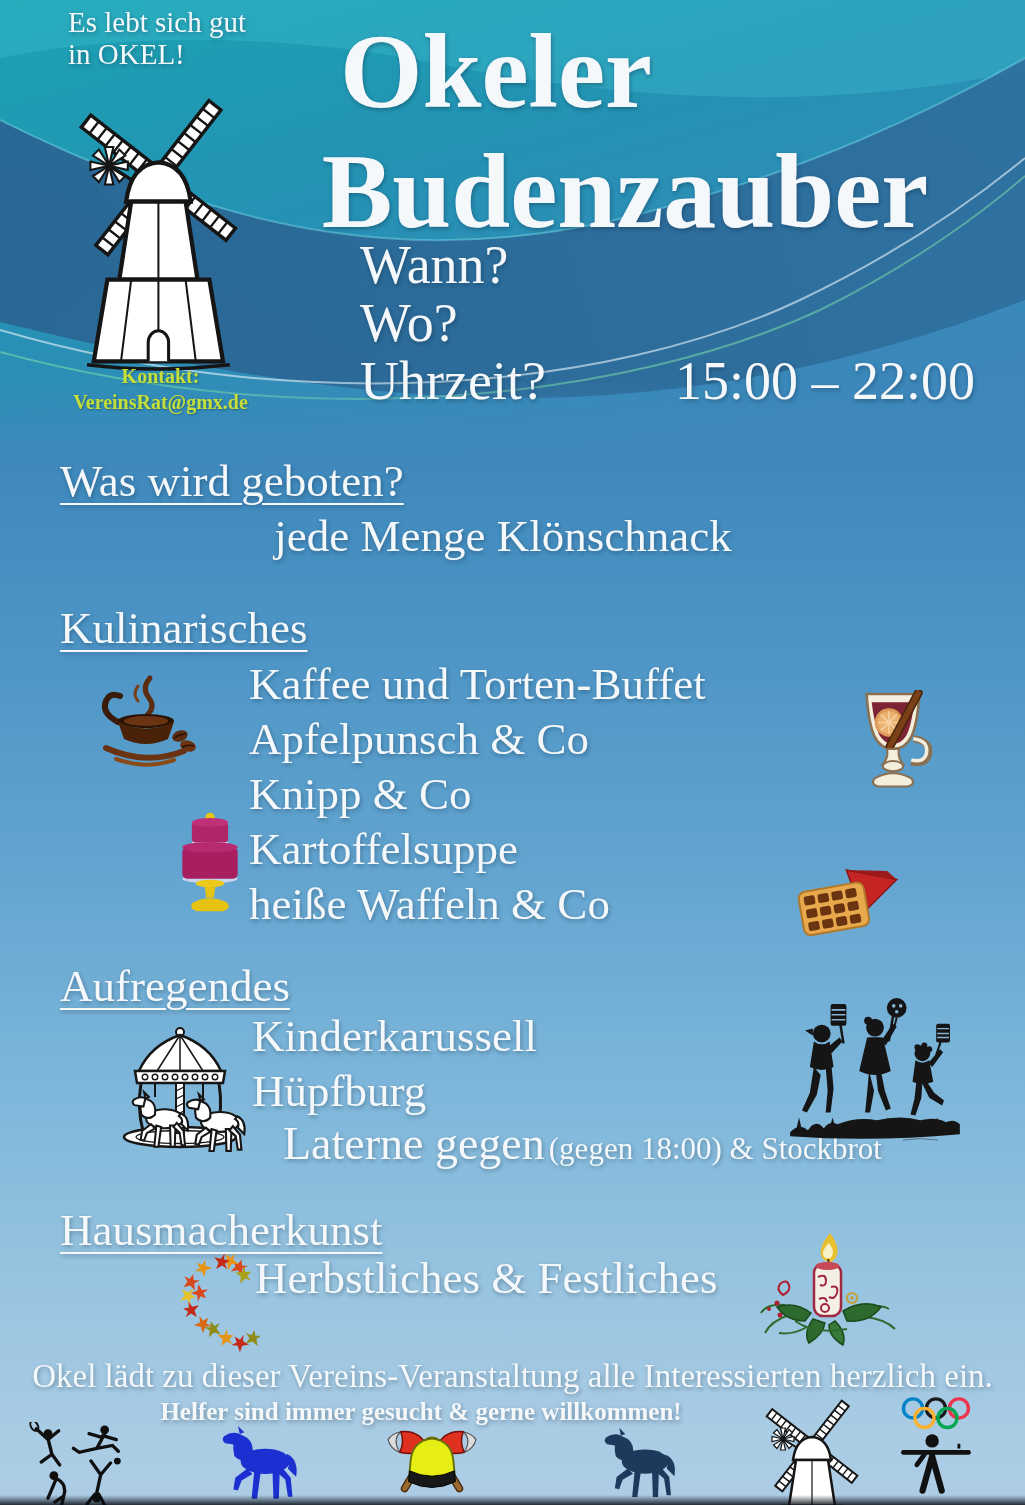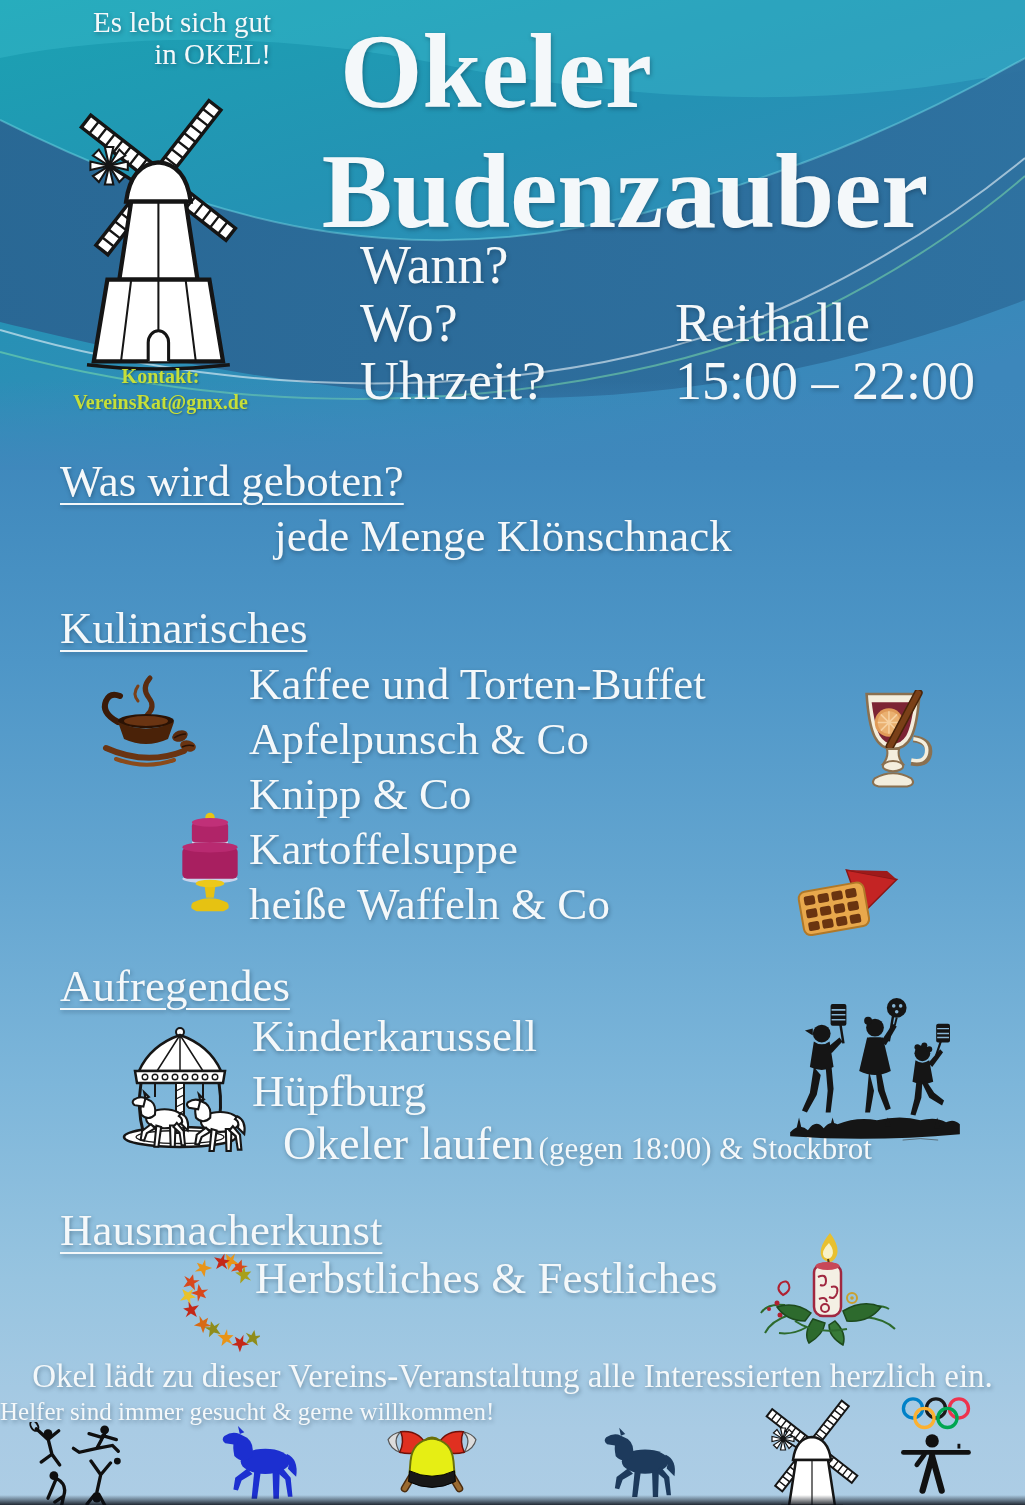--- a/index.html
+++ b/index.html
@@ -7,36 +7,36 @@
     position:relative;
     width:1025px;height:1505px;
     overflow:hidden;
     font-family:"Liberation Serif","DejaVu Serif",serif;
     background:linear-gradient(180deg,
       #2b8fae 0%, #3d87bb 29%, #4e96c7 44%, #63a5d0 58%,
       #7db6da 72%, #97c4e0 85%, #a9cbe4 95%, #adcde5 100%);
   }
   .abs{position:absolute;}
   .txt{color:#f4f8fa;text-shadow:1px 2px 4px rgba(10,30,50,.35);}
-  .tagline{top:6px;left:56px;width:215px;text-align:right;font-size:29px;line-height:1.12;}
+  .tagline{top:6px;left:68px;width:215px;text-align:left;font-size:29px;line-height:1.12;}
   .contact{top:363px;left:38px;width:245px;text-align:center;font-size:20px;line-height:1.3;
            color:#c6df39;font-weight:bold;text-shadow:1px 1px 2px rgba(20,40,20,.4);}
   .title1{top:14px;left:340px;width:570px;text-align:left;font-size:106px;line-height:1.1;font-weight:bold;}
   .title2{top:134px;left:165px;width:920px;text-align:center;font-size:106px;line-height:1.1;font-weight:bold;}
   .info-label{left:360px;font-size:54px;line-height:1.1;}
   .info-value{left:675px;font-size:54px;line-height:1.1;}
   .heading{left:60px;font-size:45px;line-height:1.2;text-decoration:underline;
            text-underline-offset:7px;text-decoration-thickness:2px;}
   .itemblock{width:600px;font-size:45px;line-height:55px;white-space:nowrap;}
   .lantern{left:283px;top:1117px;white-space:nowrap;}
   .lantern .big{font-size:46px;}
   .lantern .small{font-size:31px;}
   .single-item{font-size:45px;line-height:1.2;white-space:nowrap;}
   .foot1{top:1358px;left:0;width:1025px;text-align:center;font-size:33px;}
-  .foot2{top:1398px;left:0;width:842px;font-size:25px;}
+  .foot2{top:1398px;left:0;width:842px;text-align:center;font-size:25px;font-weight:bold;}
   .bottom-edge{left:0;bottom:0;width:1025px;height:10px;
     background:linear-gradient(180deg,rgba(10,16,24,0),rgba(10,14,22,.85));}
   svg{display:block;}
 </style>
 </head>
 <body>
 
 <div class="poster">
 
   <svg class="abs" style="top:0;left:0" width="1025" height="470" viewBox="0 0 1025 470" preserveAspectRatio="none">
@@ -135,21 +135,20 @@
   <div class="abs contact">
     <div>Kontakt:</div>
     <div>VereinsRat@gmx.de</div>
   </div>
 
   <div class="abs txt title1">Okeler</div>
   <div class="abs txt title2">Budenzauber</div>
 
   <div class="abs txt info-label" style="top:236px">Wann?</div>
   <div class="abs txt info-label" style="top:294px">Wo?</div>
-  <div class="abs txt info-value" style="top:294px">Reithalle</div>
   <div class="abs txt info-label" style="top:352px">Uhrzeit?</div>
   <div class="abs txt info-value" style="top:352px">15:00 – 22:00</div>
 
   <div class="abs txt heading" style="top:454px">Was wird geboten?</div>
   <div class="abs txt single-item" style="left:203px;top:509px;width:600px;text-align:center">jede Menge Klönschnack</div>
 
   <div class="abs txt heading" style="top:601px">Kulinarisches</div>
   <div class="abs txt itemblock" style="left:249px;top:657px">
     <div>Kaffee und Torten-Buffet</div>
     <div>Apfelpunsch &amp; Co</div>
@@ -222,21 +221,21 @@
       </g>
     </g>
   </svg>
 
   <div class="abs txt heading" style="top:959px">Aufregendes</div>
   <div class="abs txt itemblock" style="left:252px;top:1009px">
     <div>Kinderkarussell</div>
     <div>Hüpfburg</div>
   </div>
   <div class="abs txt lantern">
-    <span class="big">Okeler laufen</span>
+    <span class="big">Laterne gegen</span>
     <span class="small">(gegen 18:00) &amp; Stockbrot</span>
   </div>
 
   <svg class="abs" style="left:105px;top:1025px" width="150" height="130" viewBox="0 0 150 130">
     <g stroke="#161616" fill="#ffffff">
       <circle cx="75" cy="7" r="4" stroke-width="2"></circle>
       <path d="M75,10 C58,16 42,28 34,46 L116,46 C108,28 92,16 75,10 Z" stroke-width="2.5"></path>
       <path d="M75,10 L52,46 M75,10 L75,46 M75,10 L98,46" stroke-width="1.5" fill="none"></path>
       <path d="M30,46 L120,46 L118,58 L32,58 Z" stroke-width="2.5"></path>
       <circle cx="40" cy="52" r="2.8" stroke-width="1.4"></circle>

